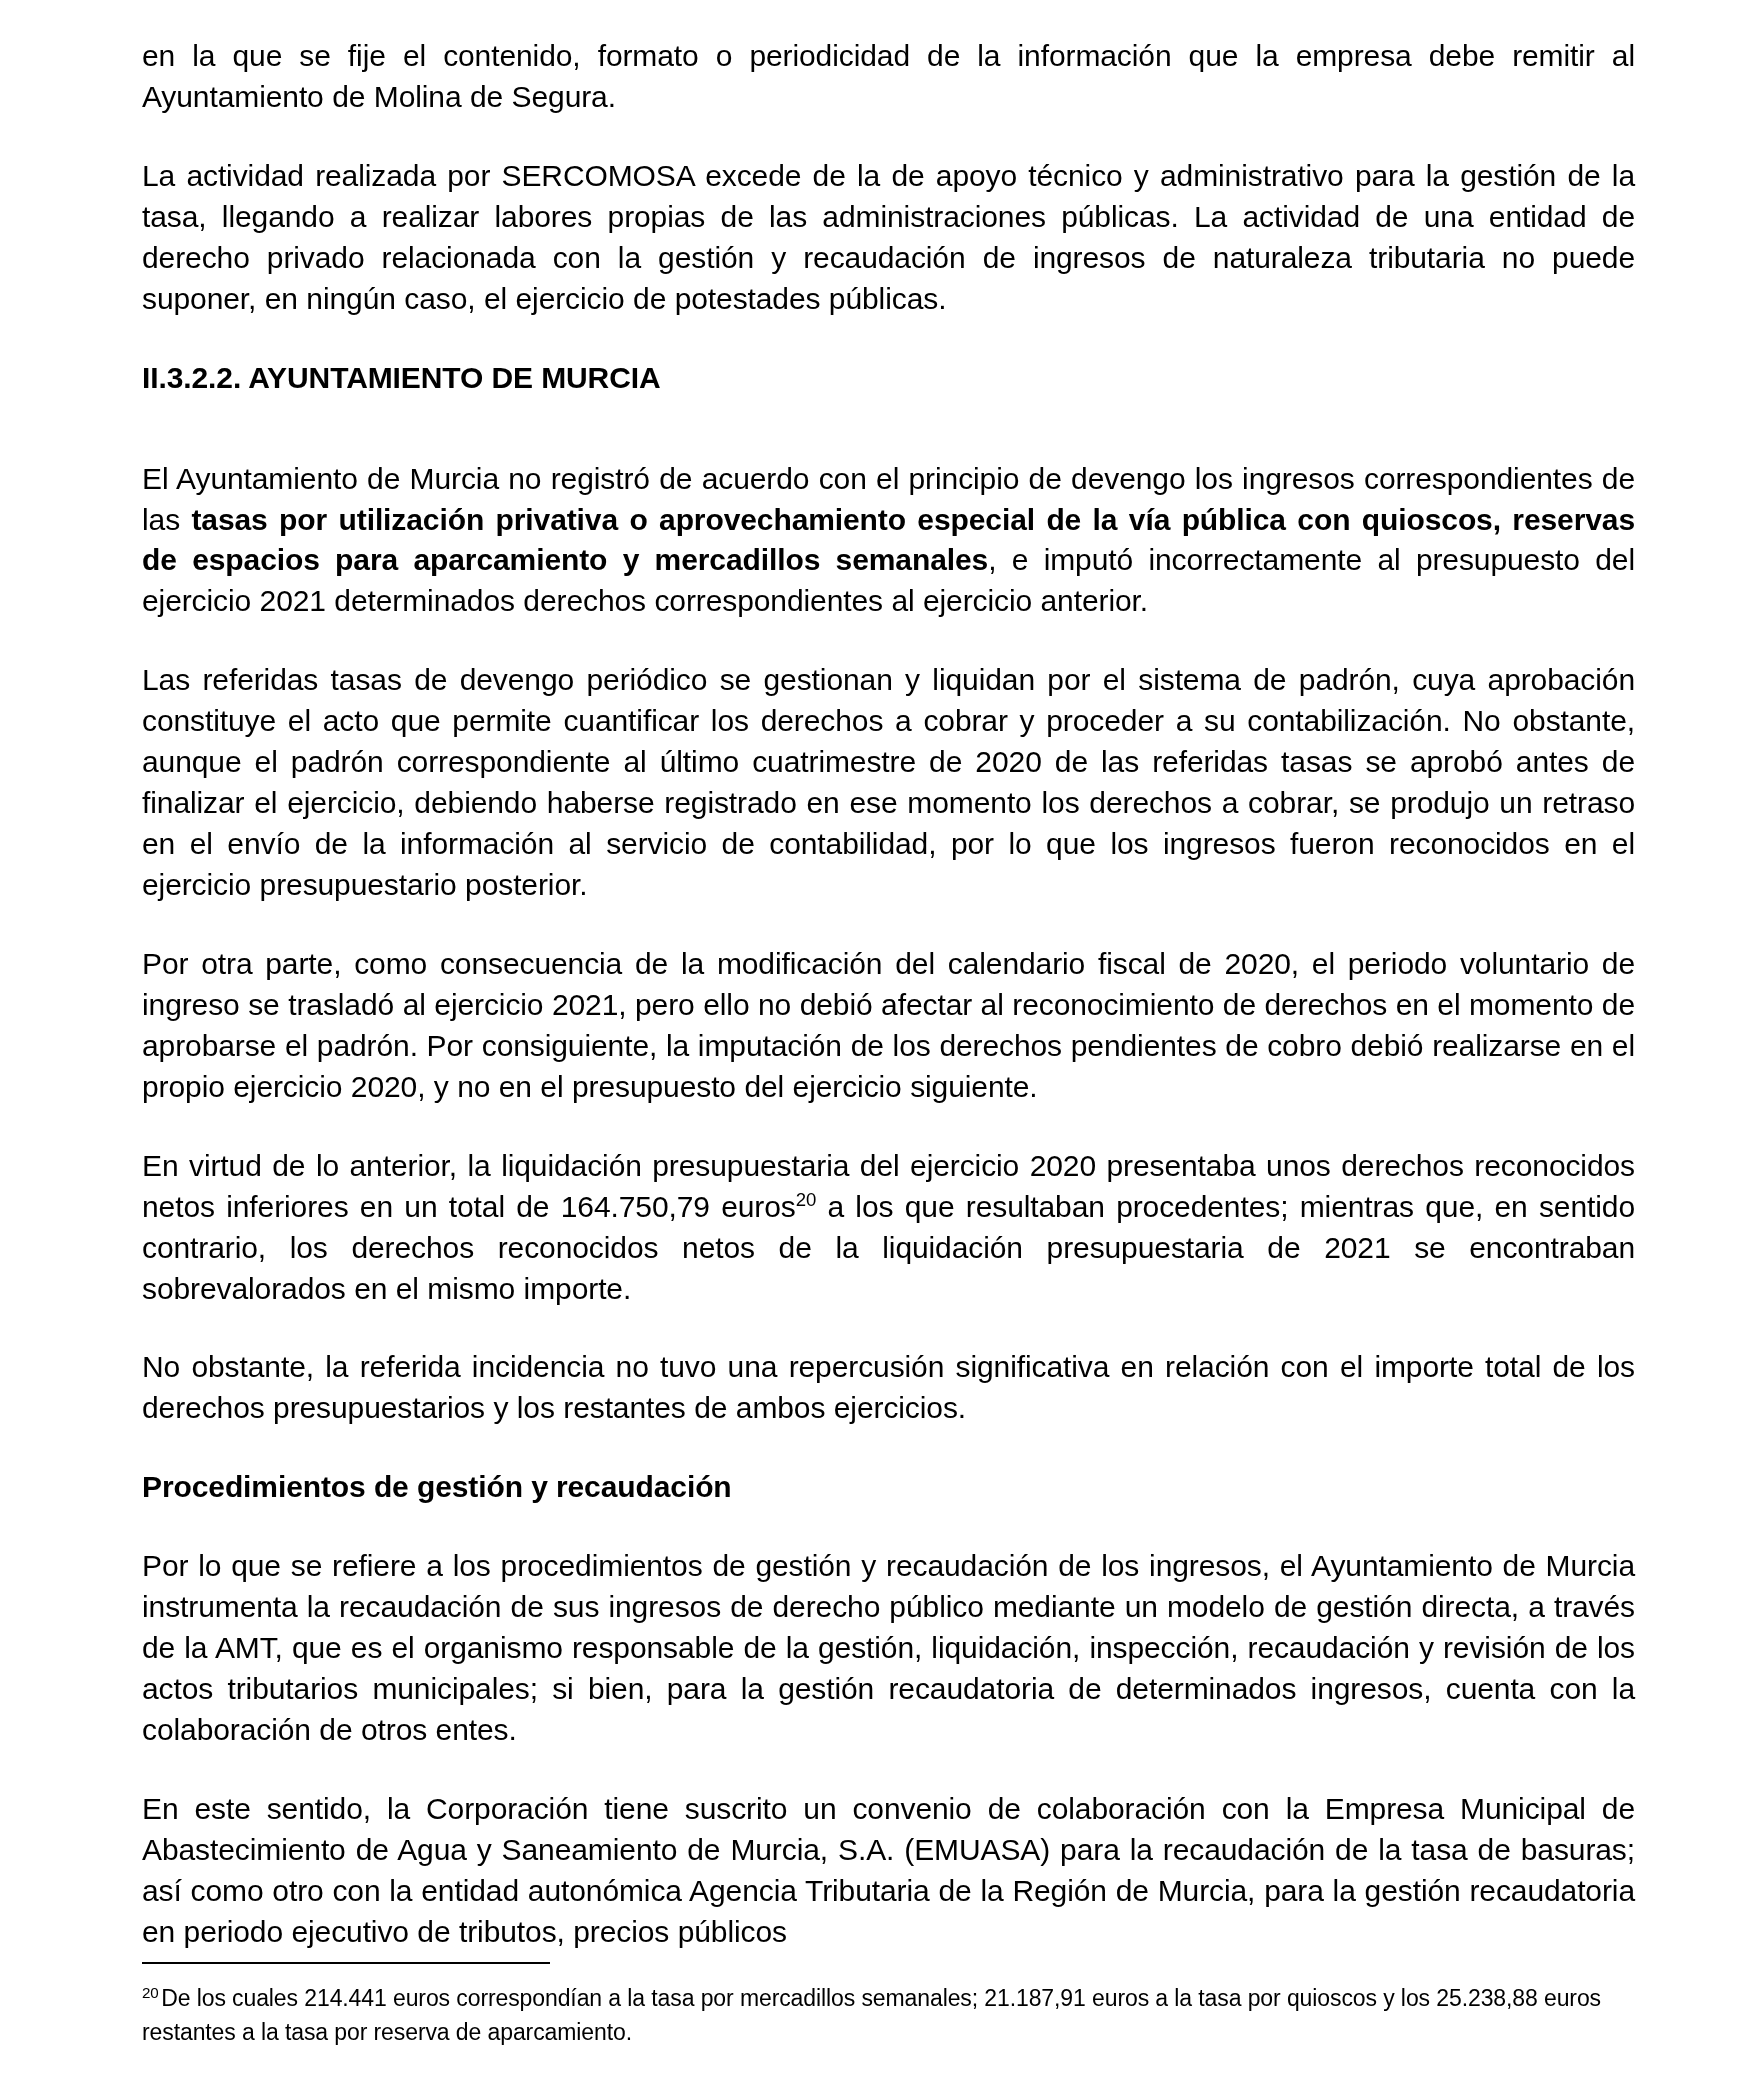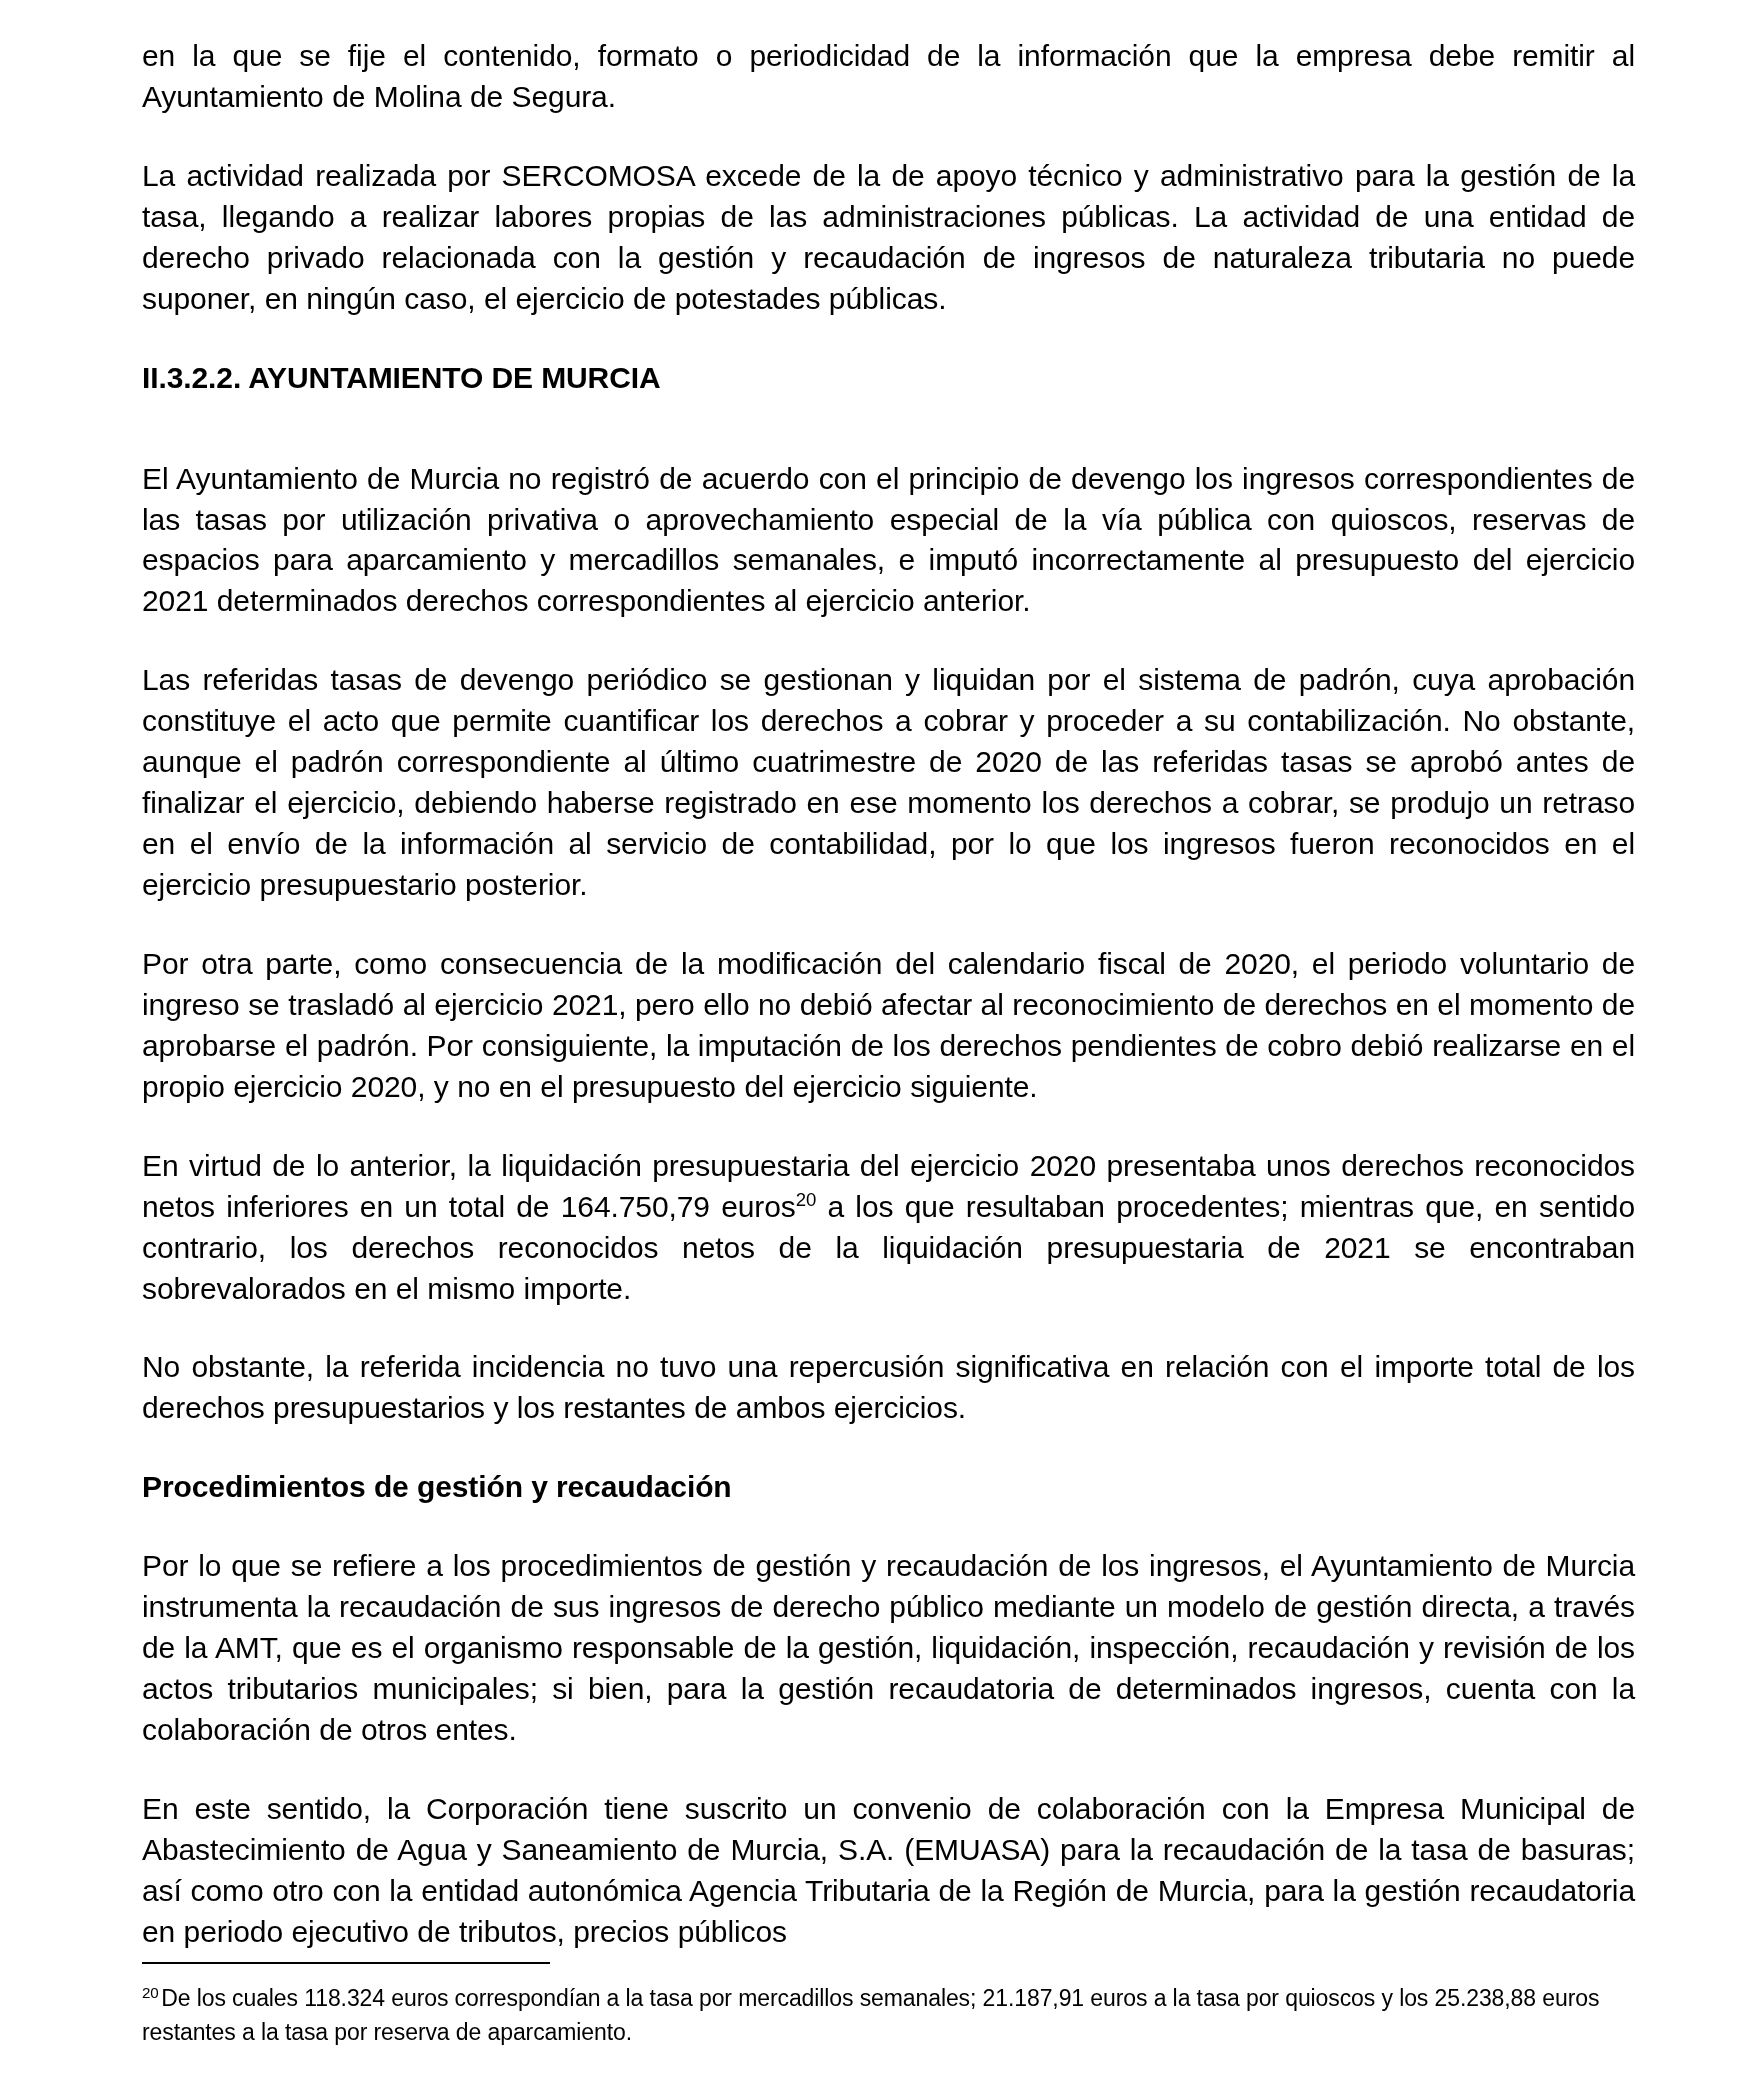--- a/index.html
+++ b/index.html
@@ -55,21 +55,21 @@
     text-align: left;
     letter-spacing: -0.1px;
   }
 
   .sub-heading .u {
     text-underline-offset: 5px;
     text-decoration-thickness: 2.1px;
   }
 
   .bold {
-    font-weight: normal;
+    font-weight: bold;
   }
 
   sup.fnref {
     font-size: 0.62em;
     vertical-align: super;
     line-height: 0;
   }
 
   
   .footnote-zone {
@@ -128,17 +128,17 @@
     <h3 class="sub-heading"><span class="u">Procedimientos de gestión y recaudación</span></h3>
 
     <p class="para">Por lo que se refiere a los procedimientos de gestión y recaudación de los ingresos, el Ayuntamiento de Murcia instrumenta la recaudación de sus ingresos de derecho público mediante un modelo de gestión directa, a través de la AMT, que es el organismo responsable de la gestión, liquidación, inspección, recaudación y revisión de los actos tributarios municipales; si bien, para la gestión recaudatoria de determinados ingresos, cuenta con la colaboración de otros entes.</p>
 
     <p class="para">En este sentido, la Corporación tiene suscrito un convenio de colaboración con la Empresa Municipal de Abastecimiento de Agua y Saneamiento de Murcia, S.A. (EMUASA) para la recaudación de la tasa de basuras; así como otro con la entidad autonómica Agencia Tributaria de la Región de Murcia, para la gestión recaudatoria en periodo ejecutivo de tributos, precios públicos</p>
 
   </div>
 
   <div class="footnote-zone">
     <div class="footnote-rule"></div>
-    <p class="footnote"><sup class="fnmark">20</sup><span>De los cuales 118.324 euros correspondían a la tasa por mercadillos semanales; 21.187,91 euros a la tasa por quioscos y los 25.238,88 euros restantes a la tasa por reserva de aparcamiento.</span></p>
+    <p class="footnote"><sup class="fnmark">20</sup><span>De los cuales 214.441 euros correspondían a la tasa por mercadillos semanales; 21.187,91 euros a la tasa por quioscos y los 25.238,88 euros restantes a la tasa por reserva de aparcamiento.</span></p>
   </div>
 
 </div>
 
 
 </body></html>

